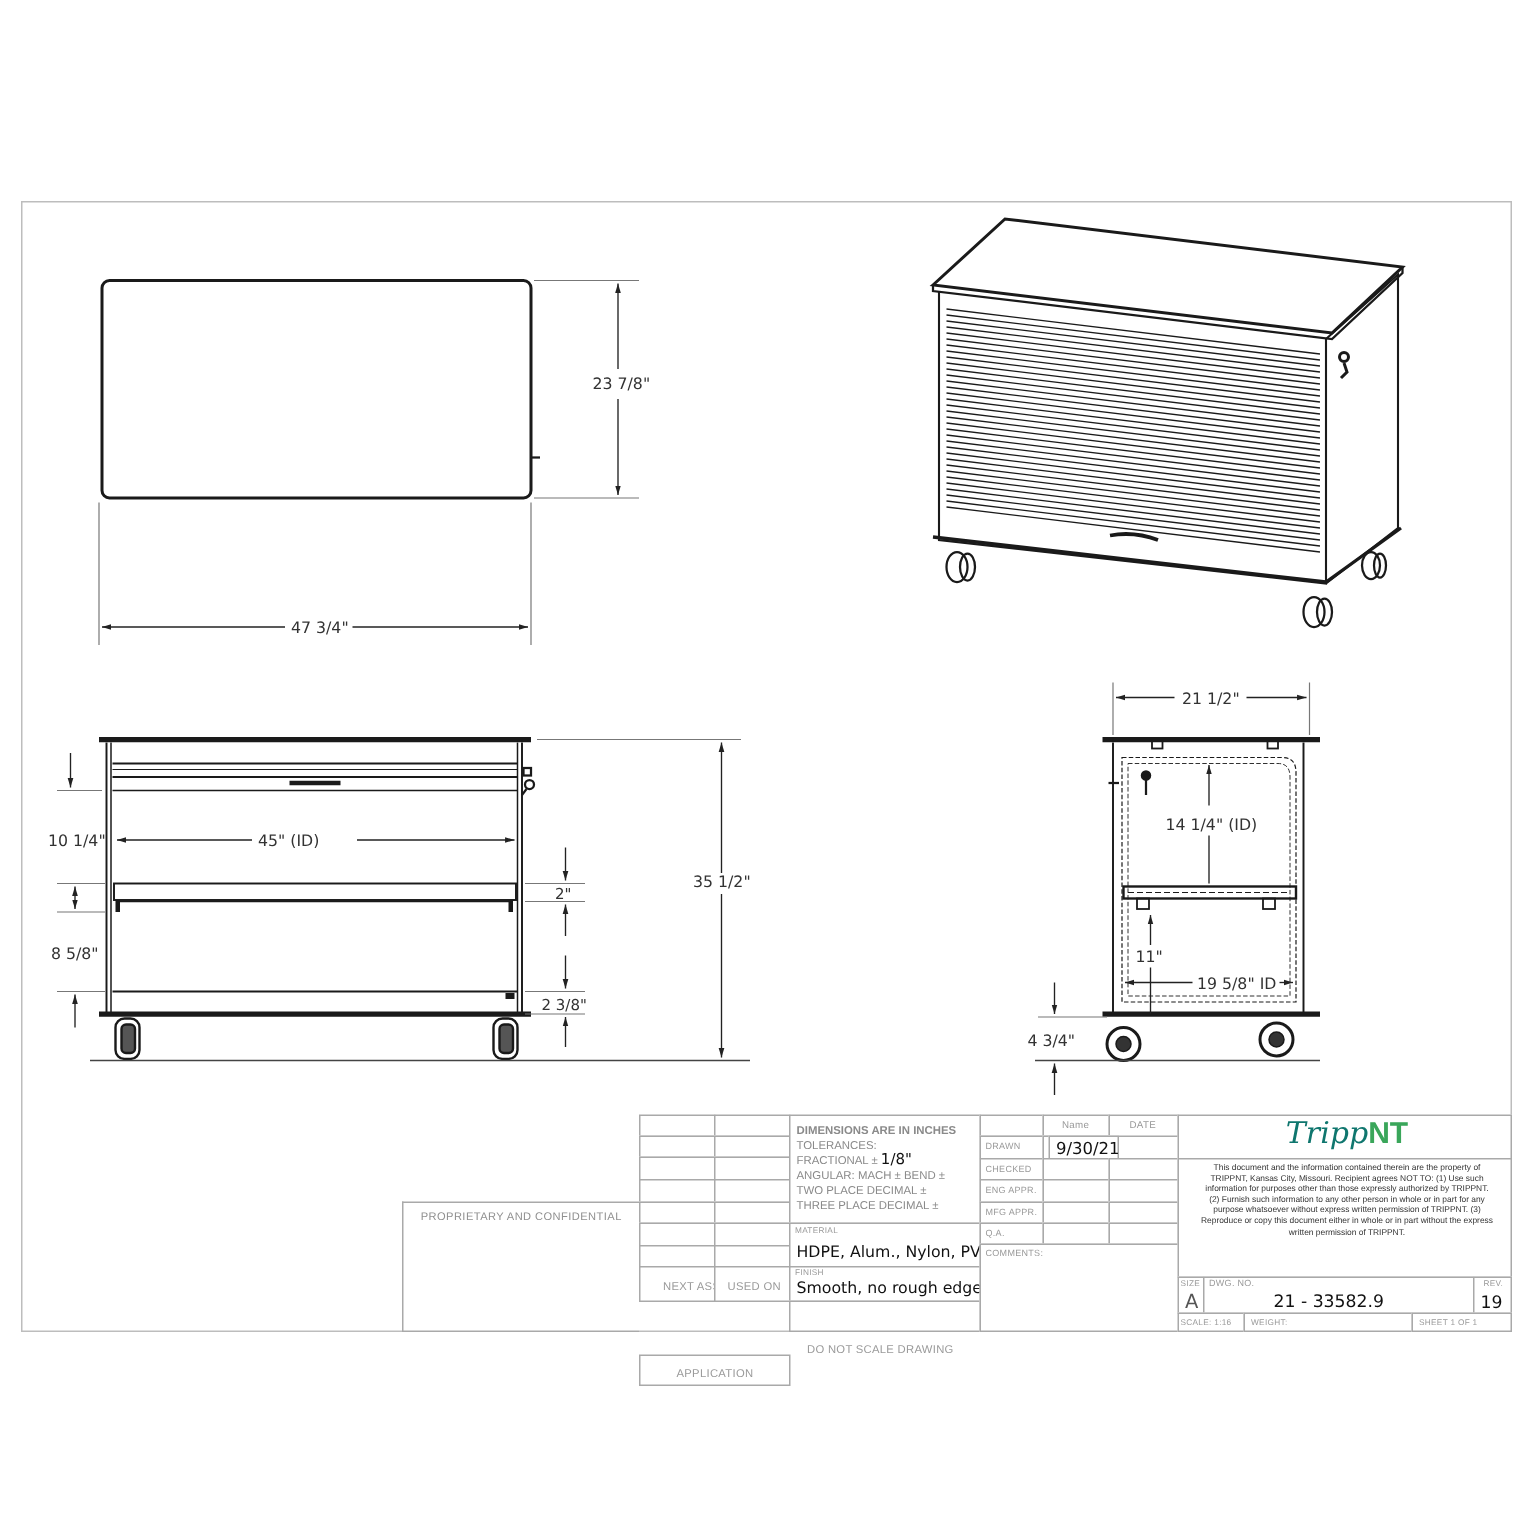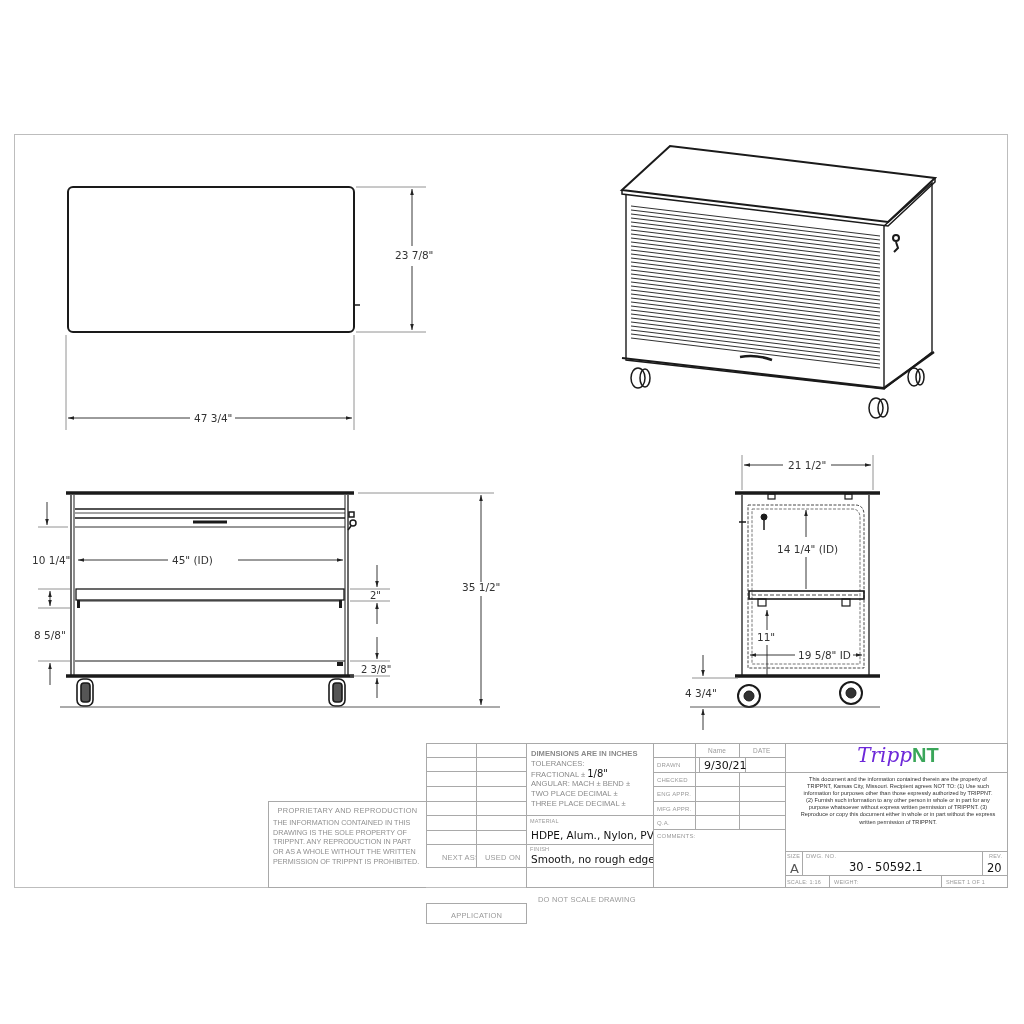--- a/index.html
+++ b/index.html
@@ -14,21 +14,21 @@
   .cell{position:absolute;border:1px solid #a9a9a9;box-sizing:border-box;background:#fff;}
   .lbl{position:absolute;font-size:7px;color:#9a9a9a;letter-spacing:0.2px;text-transform:uppercase;white-space:nowrap;}
   .val{position:absolute;font-size:11px;color:#111;white-space:nowrap;font-family:"DejaVu Sans",sans-serif;}
   .tol{position:absolute;font-size:7.6px;color:#8a8a8a;line-height:10px;white-space:nowrap;text-transform:uppercase;}
   .tol b{font-family:"DejaVu Sans",sans-serif;font-weight:normal;color:#111;font-size:10px;}
   .prop{position:absolute;left:268px;top:801px;width:158px;height:87px;border:1px solid #a9a9a9;border-right:none;box-sizing:border-box;background:#fff;}
   .prop .ttl{font-size:7.4px;color:#8f8f8f;text-align:center;margin-top:4px;letter-spacing:0.3px;}
   .prop .txt{font-size:7.2px;color:#8f8f8f;margin:3px 4px;line-height:9.7px;text-transform:uppercase;}
   .notice{position:absolute;left:788px;top:772px;width:220px;height:78px;font-size:5.6px;line-height:7.1px;text-align:center;color:#333;padding:4px 12px;box-sizing:border-box;}
   .logo{position:absolute;left:788px;top:743px;width:220px;height:29px;text-align:center;}
-  .logo .a{font-family:"DejaVu Serif",serif;font-style:italic;font-size:20px;color:#6d28d9;text-align:center;}
+  .logo .a{font-family:"DejaVu Serif",serif;font-style:italic;font-size:20px;color:#0f766e;text-align:center;}
   .logo .b{font-family:"Liberation Sans",sans-serif;font-weight:bold;font-size:20px;color:#3aa65a;}
 </style>
 </head>
 <body>
 
 <div class="frame"></div>
 
 <svg class="drawing" viewBox="0 0 1024 1024" xmlns="http://www.w3.org/2000/svg">
   <defs>
     <marker id="ar" viewBox="0 0 10 10" refX="10" refY="5" markerWidth="7" markerHeight="7" orient="auto-start-reverse">
@@ -216,22 +216,21 @@
     <line x1="853" y1="655" x2="862" y2="655" stroke="#222" stroke-width="0.9" marker-end="url(#ar)"></line>
     <text class="dim" x="798" y="659">19 5/8" ID</text>
     <line x1="692" y1="678" x2="738" y2="678" stroke="#777" stroke-width="0.8"></line>
     <line x1="703" y1="655" x2="703" y2="676" stroke="#222" stroke-width="0.9" marker-end="url(#ar)"></line>
     <line x1="703" y1="730" x2="703" y2="709" stroke="#222" stroke-width="0.9" marker-end="url(#ar)"></line>
     <text class="dim" x="685" y="697">4 3/4"</text>
   </g>
 </svg>
 
 <div class="prop">
-  <div class="ttl">PROPRIETARY AND REPRODUCTION</div>
-  <div class="txt">THE INFORMATION CONTAINED IN THIS DRAWING IS THE SOLE PROPERTY OF TRIPPNT.  ANY REPRODUCTION IN PART OR AS A WHOLE WITHOUT THE WRITTEN PERMISSION OF TRIPPNT IS PROHIBITED.</div>
+  <div class="ttl">PROPRIETARY AND CONFIDENTIAL</div>
 </div>
 
 <div class="tb">
 
   <div class="cell" style="left:426px;top:743px;width:51px;height:15px;"></div>
   <div class="cell" style="left:476px;top:743px;width:51px;height:15px;"></div>
   <div class="cell" style="left:426px;top:757px;width:51px;height:15px;"></div>
   <div class="cell" style="left:476px;top:757px;width:51px;height:15px;"></div>
   <div class="cell" style="left:426px;top:771px;width:51px;height:16px;"></div>
   <div class="cell" style="left:476px;top:771px;width:51px;height:16px;"></div>
@@ -325,25 +324,25 @@
   </div>
   <div class="cell" style="left:785px;top:772px;width:223px;height:80px;"></div>
   <div class="notice">This document and the information contained therein are the property of TRIPPNT, Kansas City, Missouri. Recipient agrees NOT TO: (1) Use such information for purposes other than those expressly authorized by TRIPPNT. (2) Furnish such information to any other person in whole or in part for any purpose whatsoever without express  written permission of TRIPPNT. (3) Reproduce or copy this document either in whole or in part without the express written permission of TRIPPNT.</div>
 
   <div class="cell" style="left:785px;top:851px;width:18px;height:25px;">
     <span class="lbl" style="left:1px;top:1px;font-size:5.5px;">SIZE</span>
     <span class="val" style="left:4px;top:9px;font-size:13px;color:#555;">A</span>
   </div>
   <div class="cell" style="left:802px;top:851px;width:181px;height:25px;">
     <span class="lbl" style="left:3px;top:1px;font-size:6px;">DWG.  NO.</span>
-    <span class="val" style="left:46px;top:8px;font-size:11.5px;">30 - 50592.1</span>
+    <span class="val" style="left:46px;top:8px;font-size:11.5px;">21 - 33582.9</span>
   </div>
   <div class="cell" style="left:982px;top:851px;width:26px;height:25px;">
     <span class="lbl" style="left:6px;top:1px;font-size:5.5px;">REV.</span>
-    <span class="val" style="left:4px;top:9px;font-size:11.5px;">20</span>
+    <span class="val" style="left:4px;top:9px;font-size:11.5px;">19</span>
   </div>
   <div class="cell" style="left:785px;top:875px;width:45px;height:13px;">
     <span class="lbl" style="left:1px;top:3px;font-size:5.5px;">SCALE: 1:16</span>
   </div>
   <div class="cell" style="left:829px;top:875px;width:113px;height:13px;">
     <span class="lbl" style="left:4px;top:3px;font-size:5.5px;">WEIGHT:</span>
   </div>
   <div class="cell" style="left:941px;top:875px;width:67px;height:13px;">
     <span class="lbl" style="left:4px;top:3px;font-size:5.5px;">SHEET 1 OF 1</span>
   </div>

